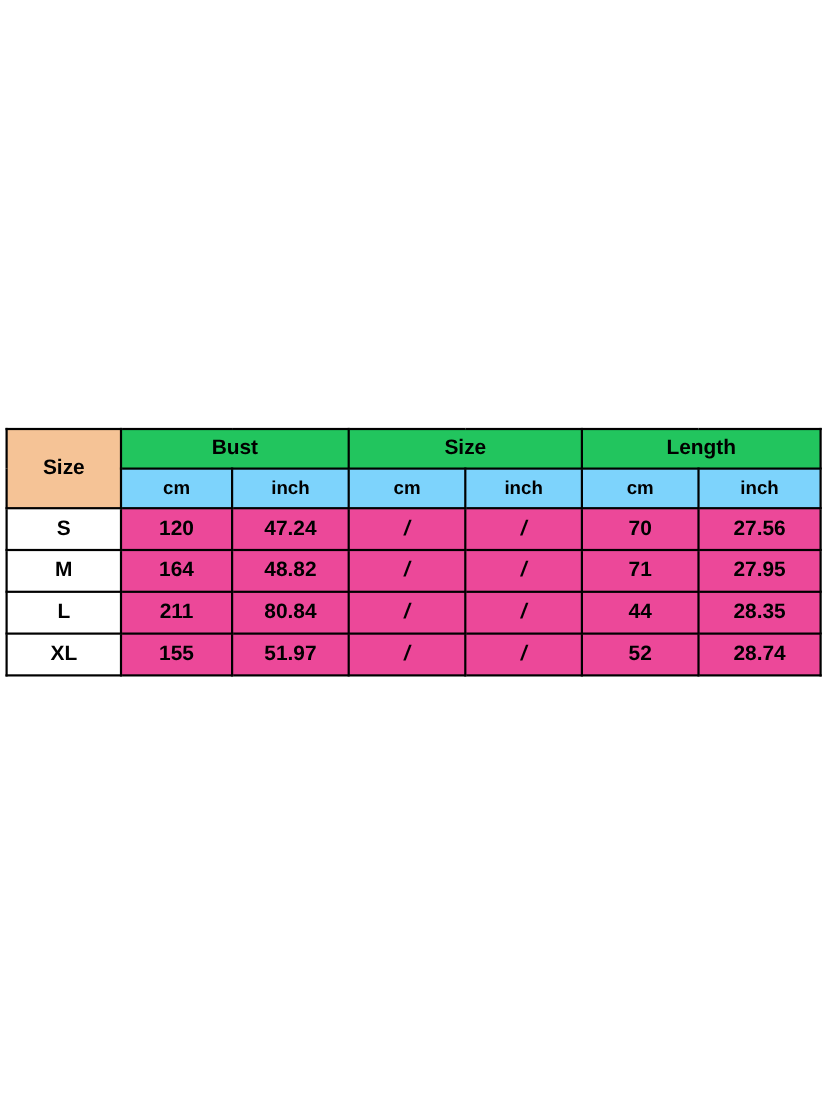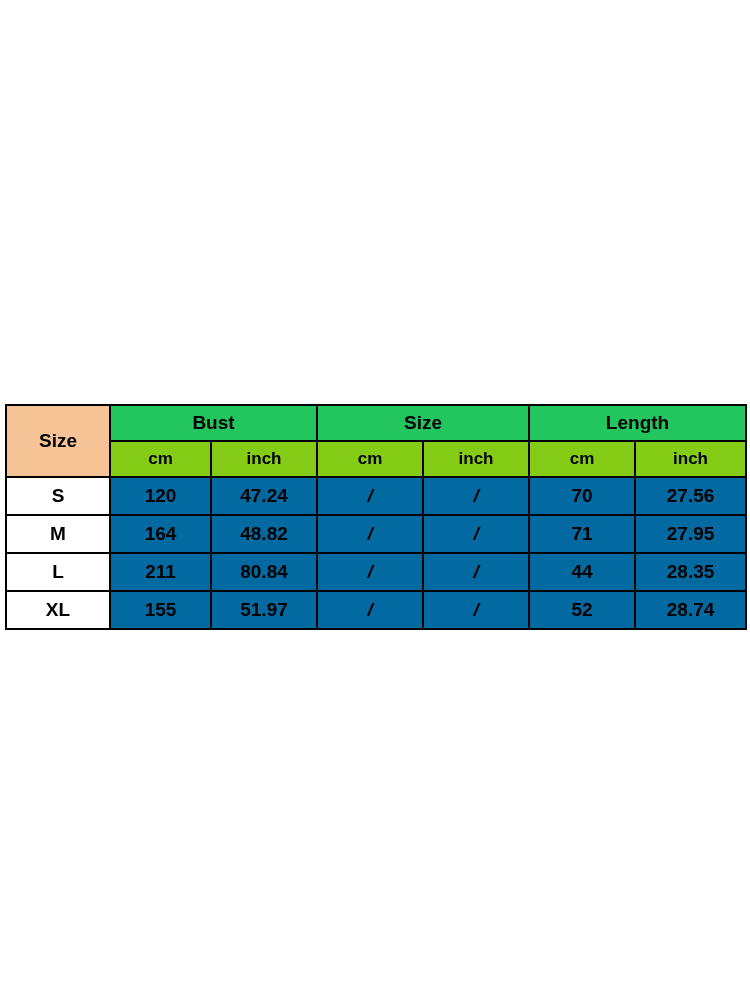--- a/index.html
+++ b/index.html
@@ -11,21 +11,21 @@
     height: 1000px;
     background: #ffffff;
     font-family: "Liberation Sans", sans-serif;
     position: relative;
     overflow: hidden;
   }
 
   #size-chart-wrap {
     position: absolute;
     left: 5px;
-    top: 404px;
+    top: 389px;
     width: 740px;
   }
 
   table.size-chart {
     border-collapse: collapse;
     table-layout: fixed;
     width: 740px;
     background: #ffffff;
   }
 
@@ -43,30 +43,30 @@
   .hdr {
     background: #22c55e;
     font-size: 19px;
     height: 34px;
   }
   .hdr-size {
     background: #f5c396;
     font-size: 19px;
   }
   .hdr-sub {
-    background: #84cc16;
+    background: #7dd3fc;
     font-size: 17px;
     height: 34px;
   }
 
   
   .cell {
     font-size: 19px;
     height: 36px;
-    background: #0369a1;
+    background: #ec4899;
   }
   .cell-size {
     font-size: 19px;
     height: 36px;
     background: #ffffff;
   }
   .slash {
     font-size: 19px;
     font-style: italic;
   }

